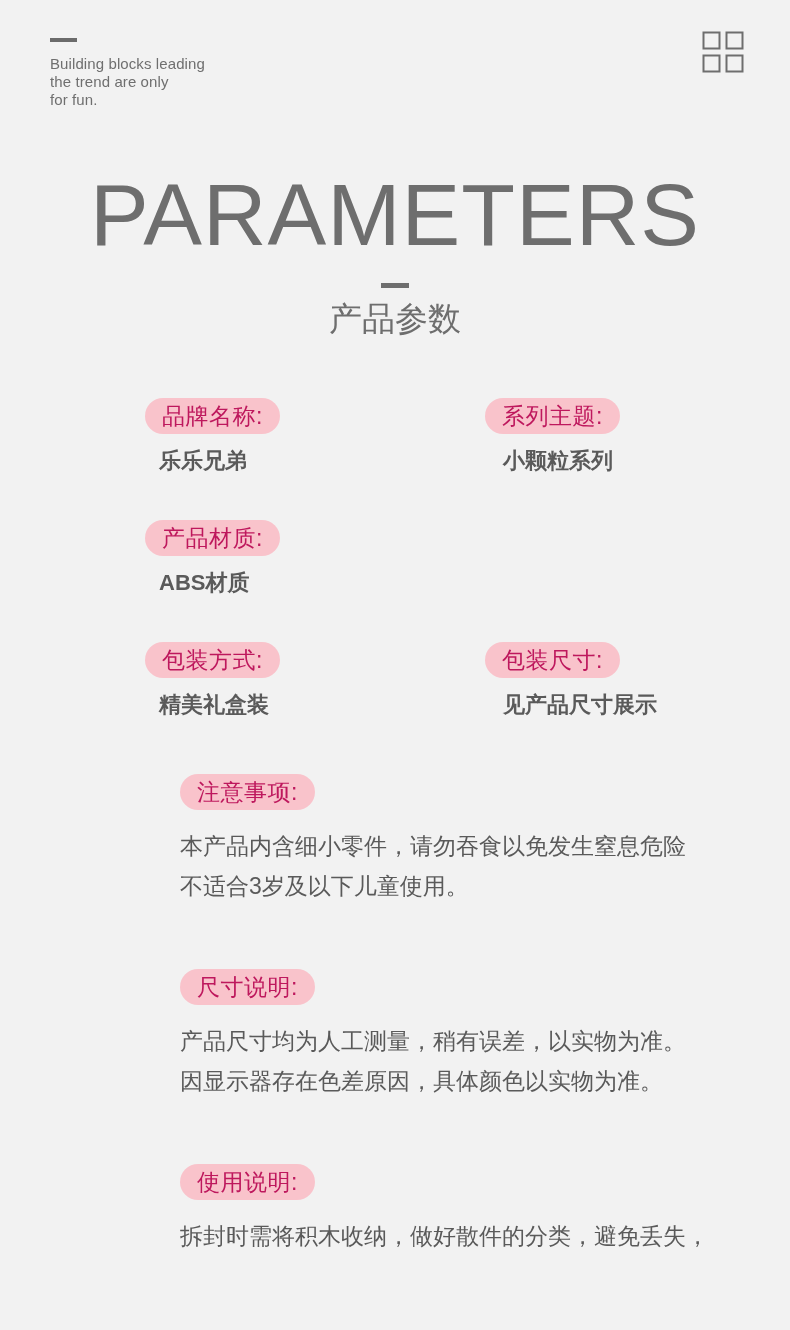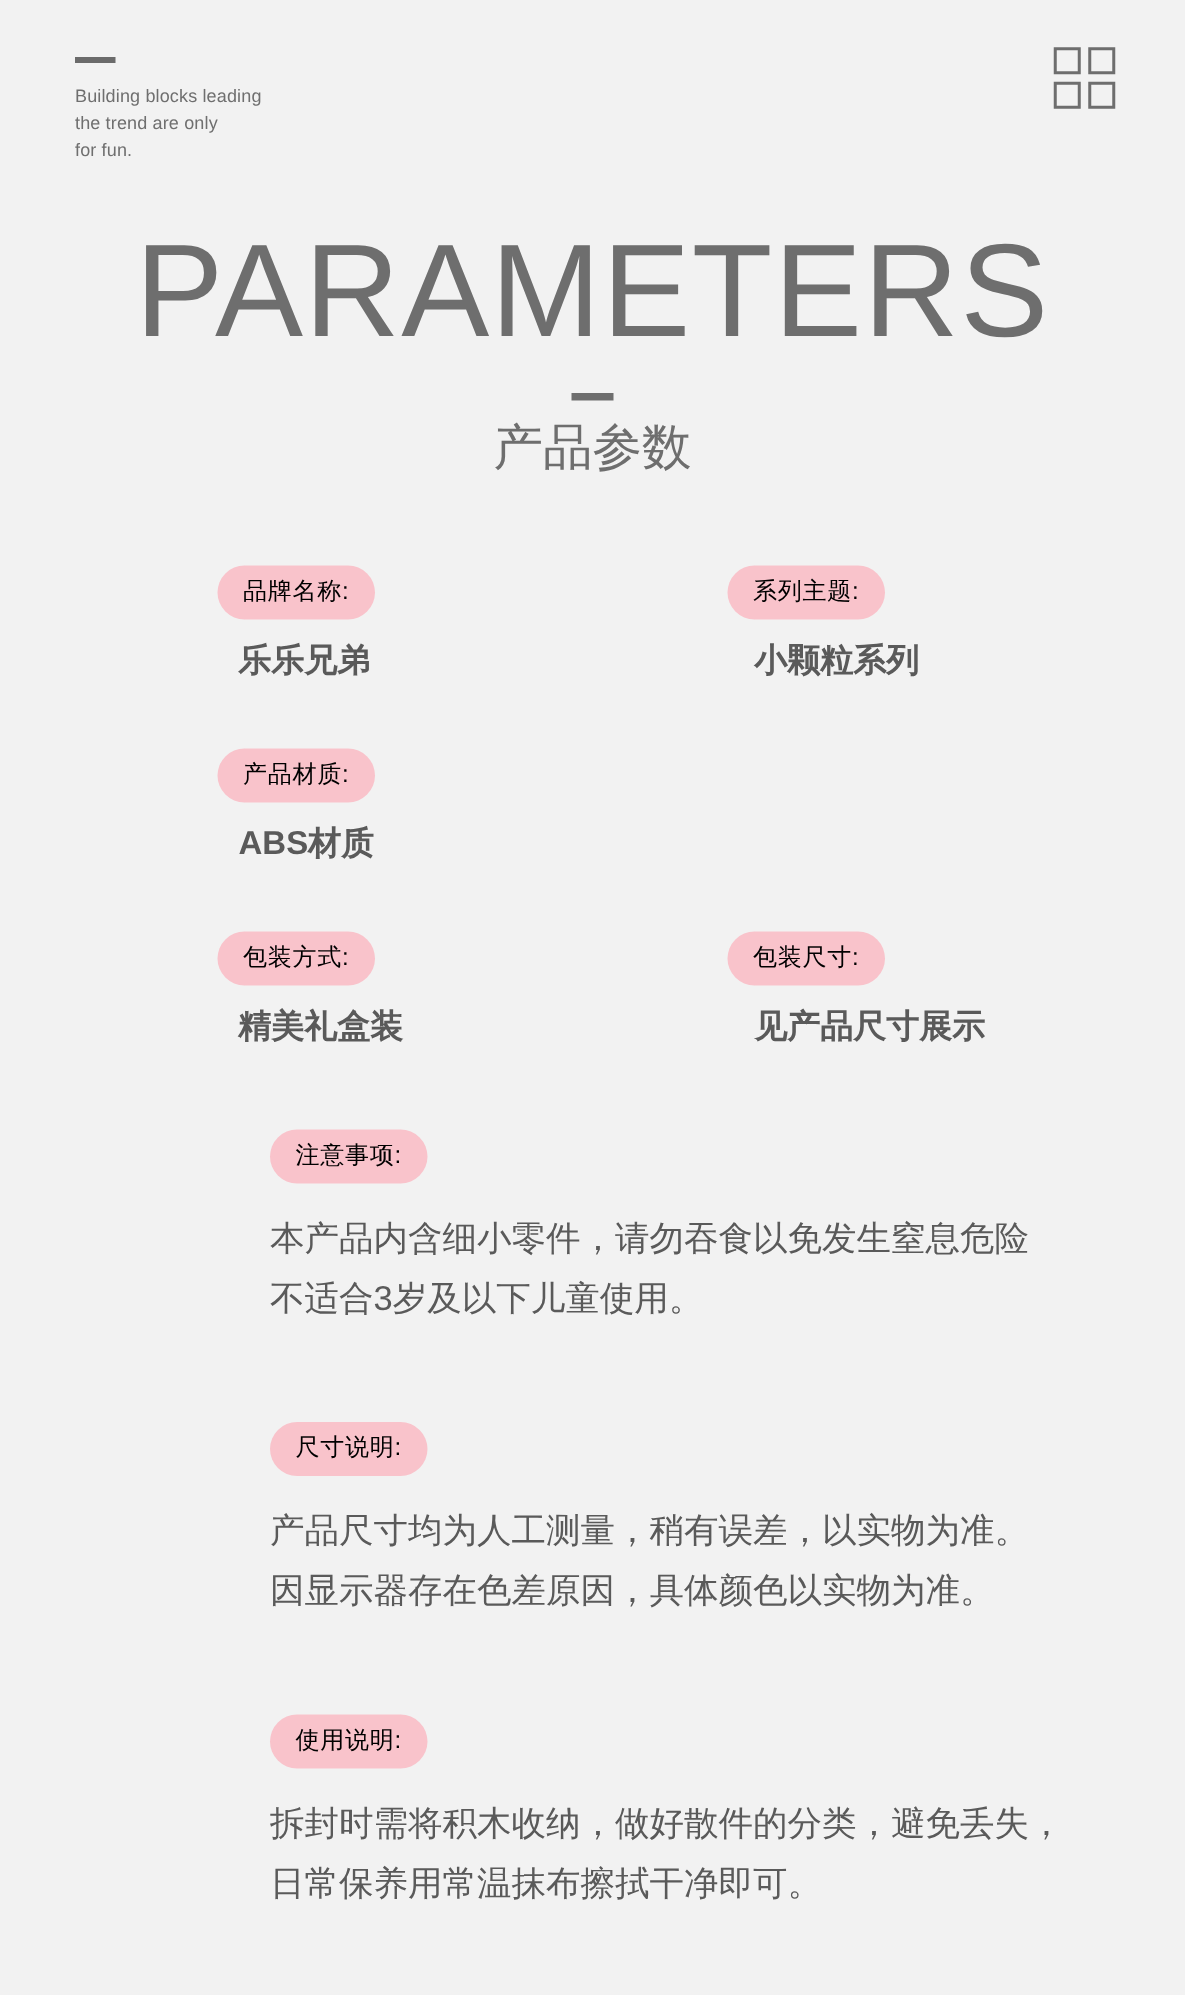--- a/index.html
+++ b/index.html
@@ -26,39 +26,39 @@
     left: 50px;
     top: 38px;
   }
   .dash-mark {
     width: 27px;
     height: 4px;
     background: #6b6b6b;
     margin-bottom: 13px;
   }
   .tagline {
-    font-size: 12px;
+    font-size: 15px;
     line-height: 18px;
     color: #6f6f6f;
     letter-spacing: 0.1px;
   }
   .tagline div { white-space: nowrap; }
 
   .logo-mark {
     position: absolute;
     right: 46px;
     top: 31px;
     width: 42px;
     height: 42px;
   }
 
   
   .title-block {
     text-align: center;
-    margin-top: 8px;
+    margin-top: 29px;
   }
   .main-title {
     font-size: 88px;
     line-height: 92px;
     font-weight: 400;
     color: #6e6e6e;
     letter-spacing: 1px;
     margin: 0;
   }
   .title-divider {
@@ -87,22 +87,22 @@
   .param-cell {
     position: absolute;
     top: 0;
   }
   .param-cell.left  { left: 0; }
   .param-cell.right { left: 340px; }
 
   .badge {
     display: inline-block;
     background: #f9c3cb;
-    color: #000000;
-    font-size: 16px;
+    color: #be185d;
+    font-size: 23px;
     line-height: 36px;
     height: 36px;
     padding: 0 17px;
     border-radius: 18px;
     white-space: nowrap;
     letter-spacing: 0.5px;
   }
   .value {
     font-size: 22px;
     line-height: 30px;
@@ -205,17 +205,16 @@
     <div class="note-body">
       <div>产品尺寸均为人工测量，稍有误差，以实物为准。</div>
       <div>因显示器存在色差原因，具体颜色以实物为准。</div>
     </div>
   </div>
 
   <div class="note-block">
     <span class="badge">使用说明:</span>
     <div class="note-body">
       <div>拆封时需将积木收纳，做好散件的分类，避免丢失，</div>
-      <div>日常保养用常温抹布擦拭干净即可。</div>
     </div>
   </div>
 
 </div>
 
 </body></html>

